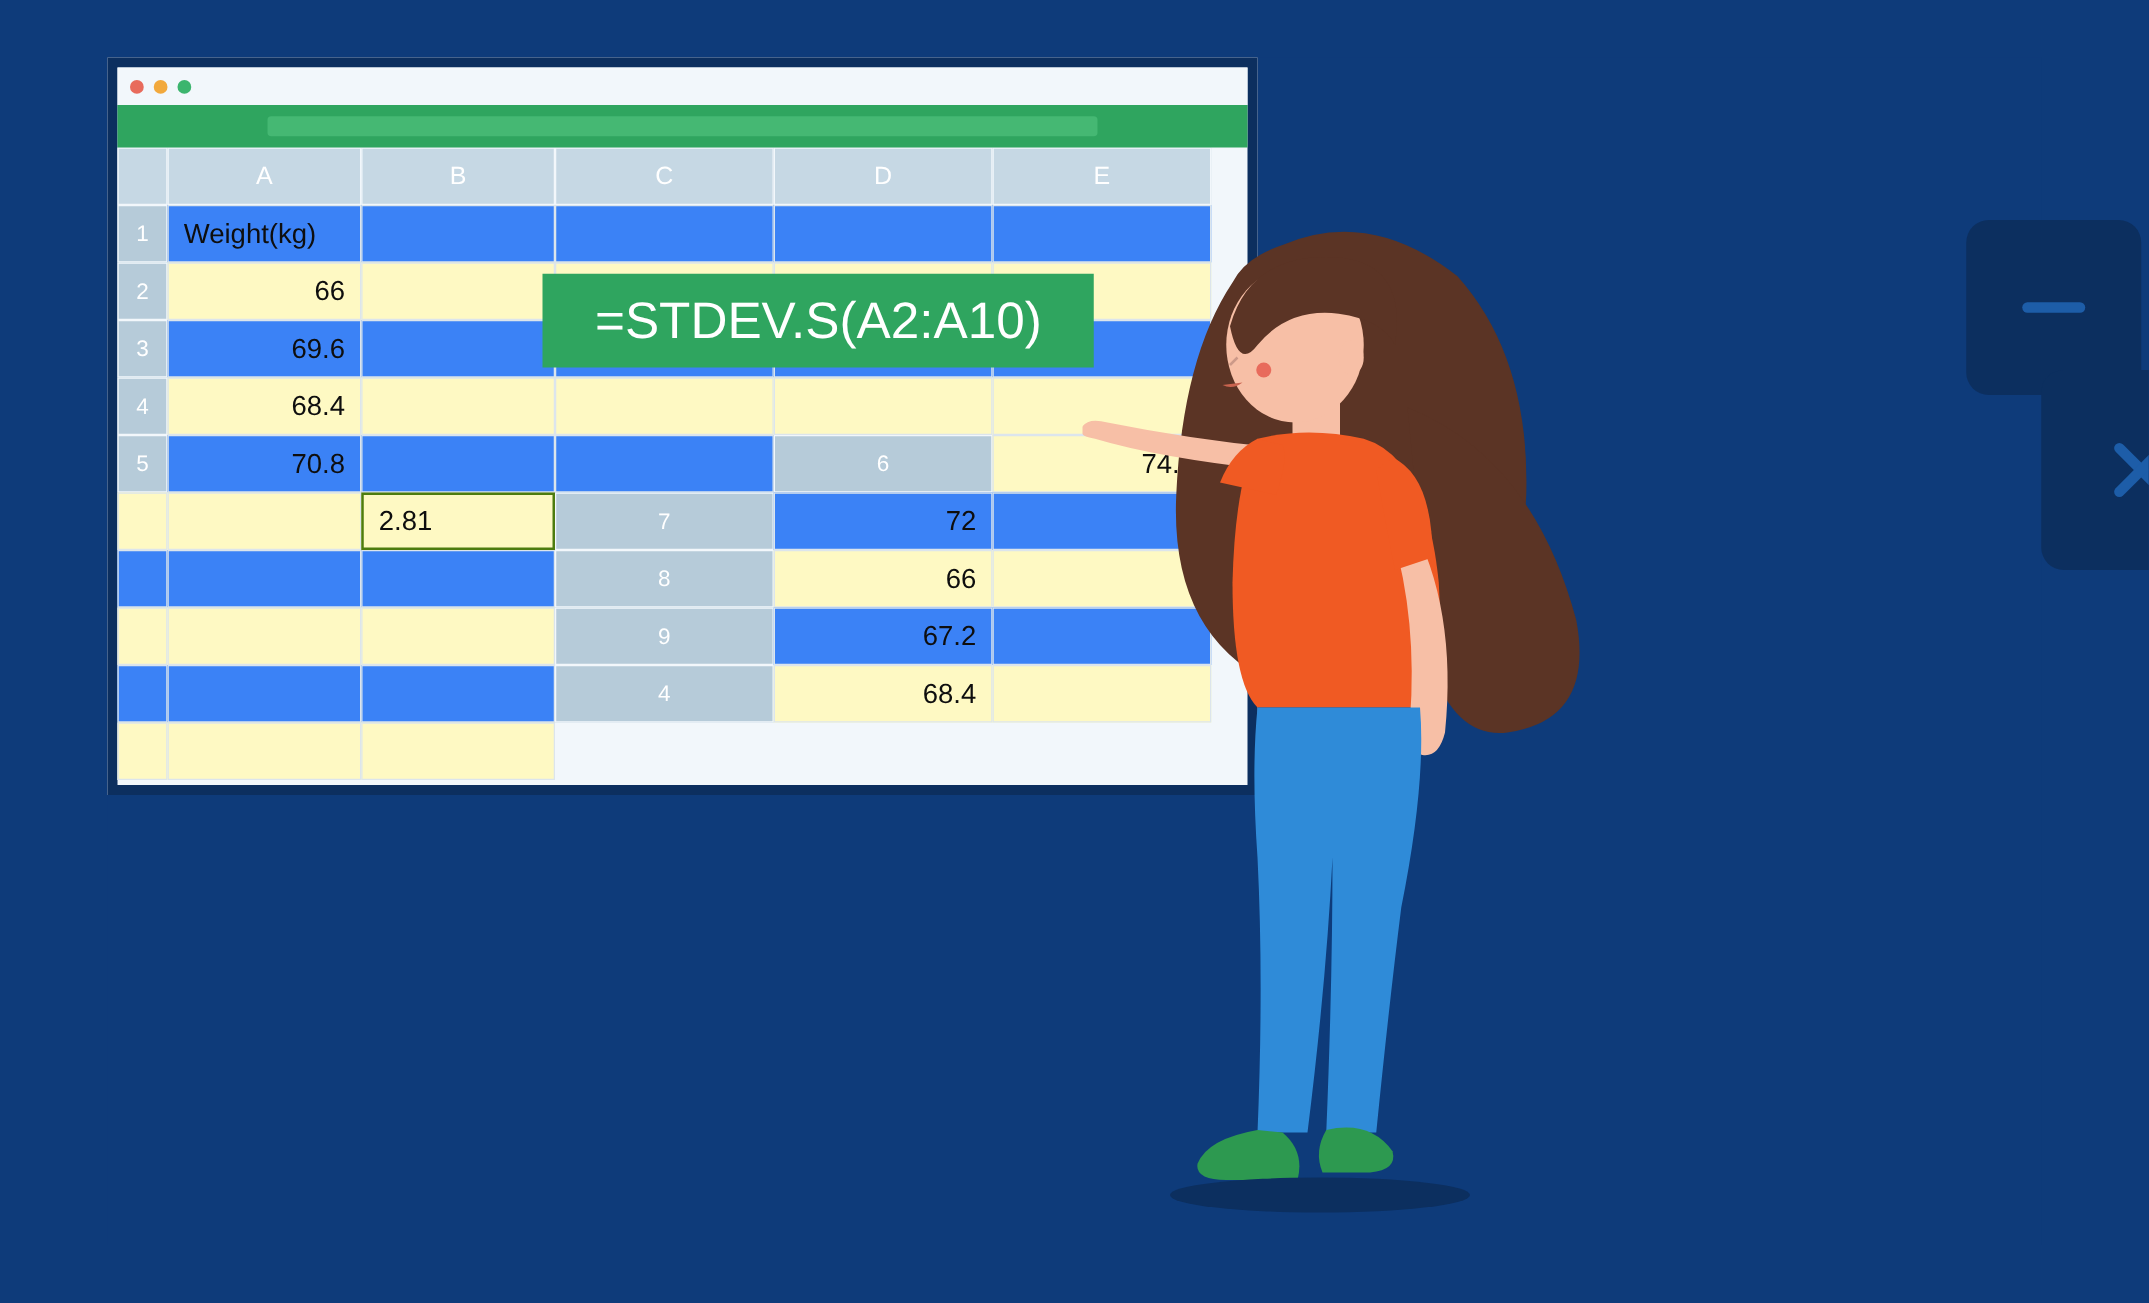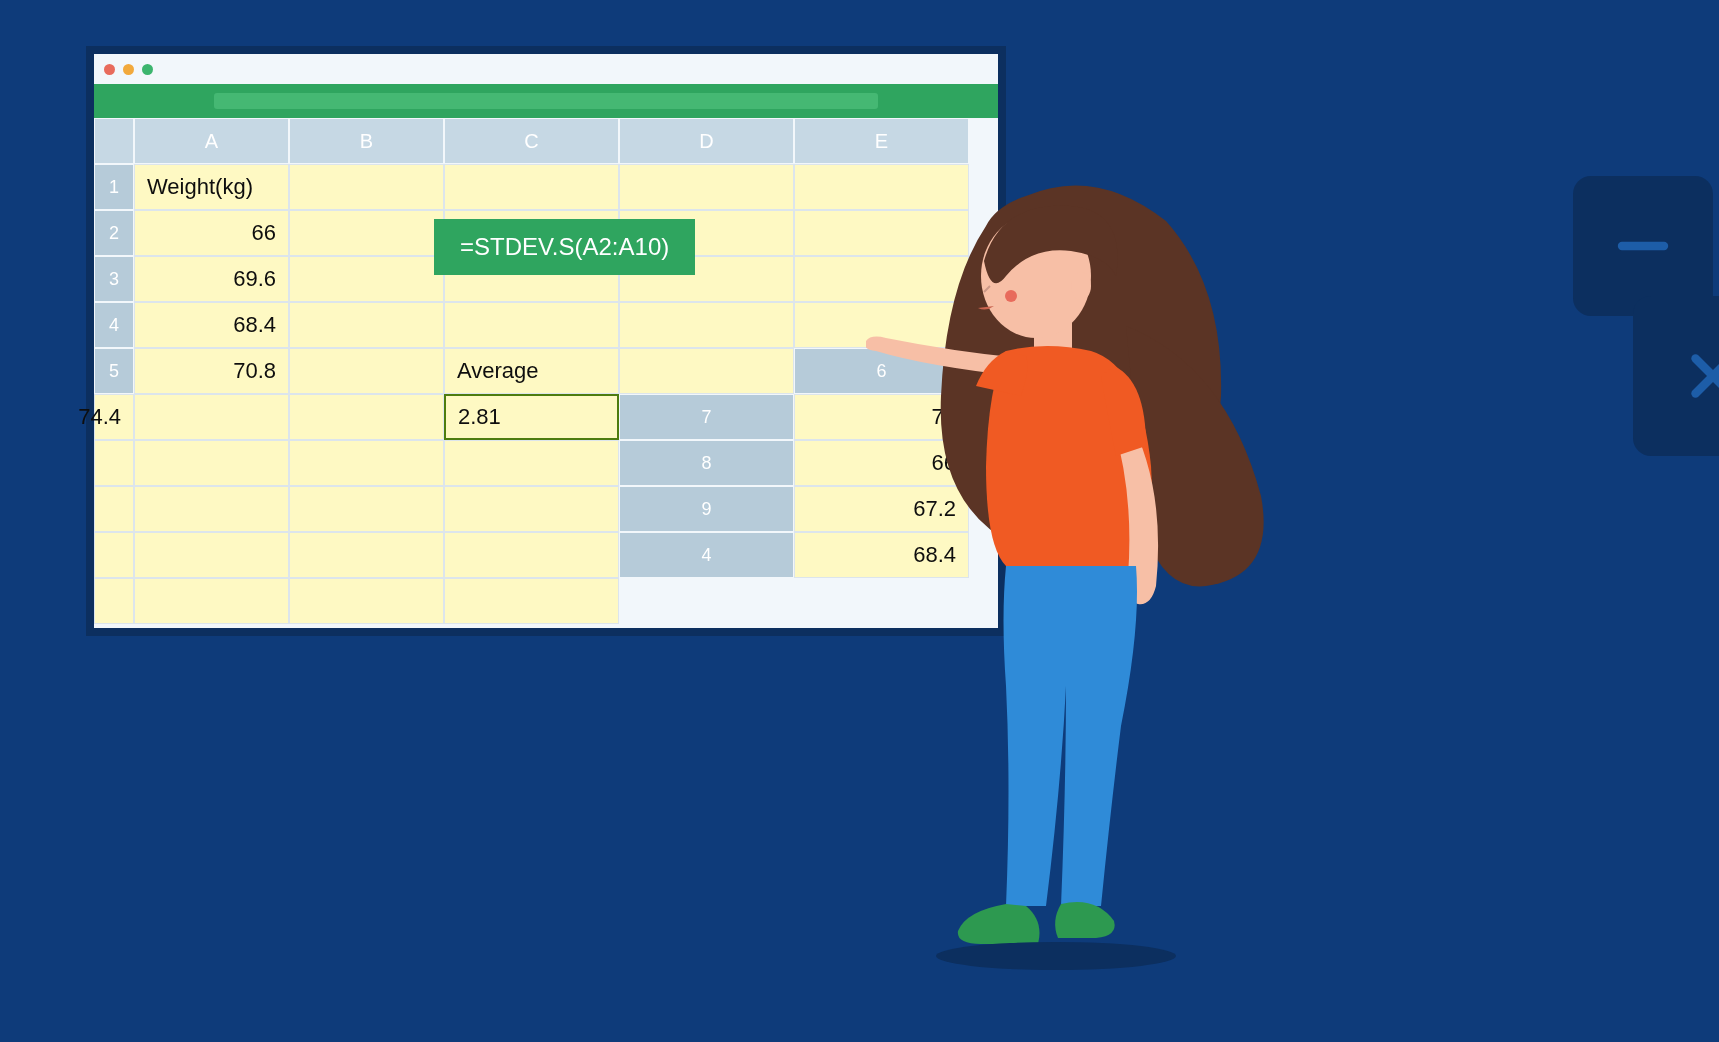--- a/index.html
+++ b/index.html
@@ -21,27 +21,27 @@
 .tb-red{background:#e86b5c}
 .tb-orange{background:#f2a93c}
 .tb-green{background:#3cb56e}
 .ribbon{height:34px;background:#2fa55f;position:relative}
 .ribbon-inner{position:absolute;left:120px;right:120px;top:9px;height:16px;background:#45b873;border-radius:3px}
 
 
 .grid{display:grid;grid-template-columns:40px 155px 155px 175px 175px 175px;grid-auto-rows:46px}
 .colh{background:#c6d8e4;border:1px solid #f2f7fb;display:flex;align-items:center;justify-content:center;color:#fff;font-size:20px;font-weight:400}
 .rowh{background:#b6cbd9;border:1px solid #f2f7fb;display:flex;align-items:center;justify-content:center;color:#fff;font-size:18px}
-.cell{background:#fef9c3;border:1px solid #dce5ec;display:flex;align-items:center;padding:0 12px;font-size:22px;color:#0e0e0e}
+.cell{background:#3b82f6;border:1px solid #dce5ec;display:flex;align-items:center;padding:0 12px;font-size:22px;color:#0e0e0e}
 .cell.r{justify-content:flex-end}
 .cell.alt{background:#fef9c3}
 .cell.sel{border:2px solid #4d7c0f}
 
 
-.formula{position:absolute;left:340px;top:165px;background:#2fa55f;color:#fff;font-size:24px;padding:14px 26px;font-family:Arial,sans-serif}
+.formula{position:absolute;left:340px;top:165px;background:#2fa55f;color:#fff;font-size:41px;padding:14px 42px;font-family:Arial,sans-serif}
 
 
 .person{position:absolute;left:780px;top:120px;width:430px;height:820px}
 .person svg{width:100%;height:100%}
 </style>
 </head>
 <body>
 
 <div class="canvas">
 
@@ -104,21 +104,20 @@
       <div class="rowh">4</div>
       <div class="cell alt r">68.4</div>
       <div class="cell alt"></div>
       <div class="cell alt"></div>
       <div class="cell alt"></div>
       <div class="cell alt"></div>
 
       <div class="rowh">5</div>
       <div class="cell r">70.8</div>
       <div class="cell"></div>
-      <div class="cell">Average</div>
       <div class="cell"></div>
 
       <div class="rowh">6</div>
       <div class="cell alt r">74.4</div>
       <div class="cell alt"></div>
       <div class="cell alt"></div>
       <div class="cell alt sel">2.81</div>
 
       <div class="rowh">7</div>
       <div class="cell r">72</div>

